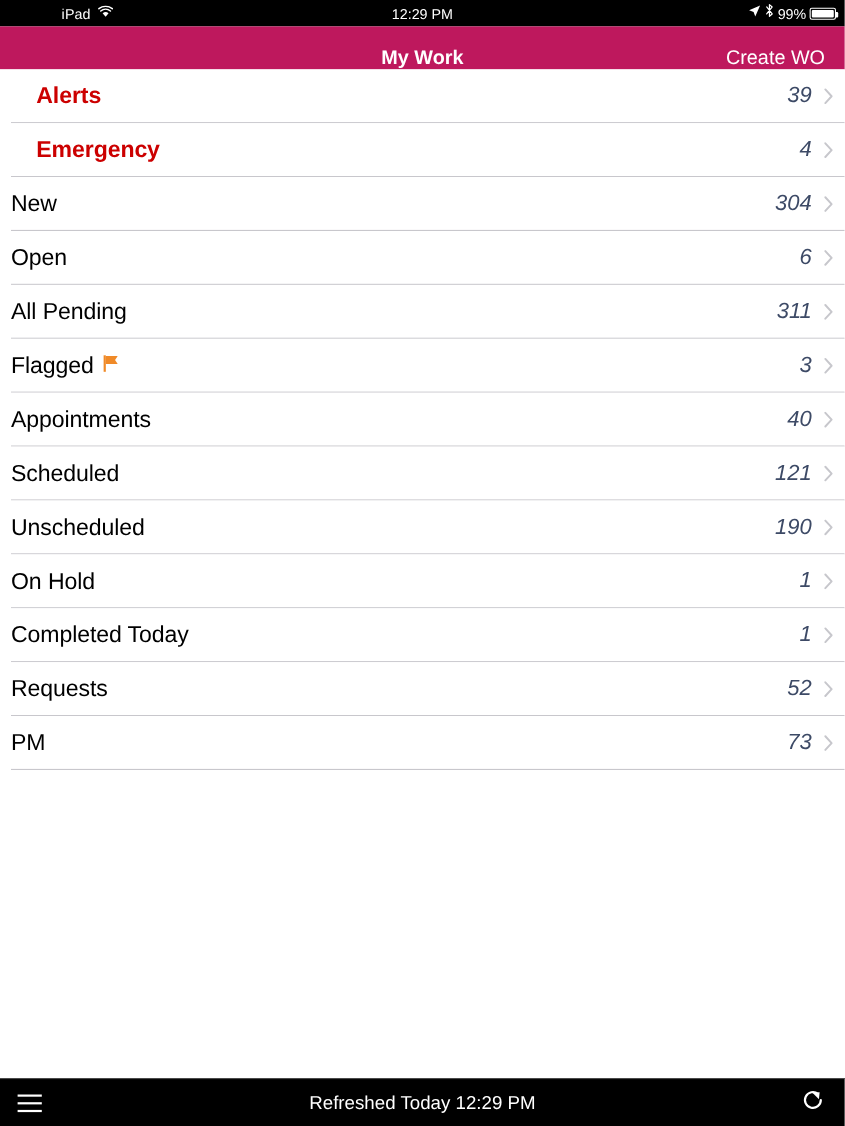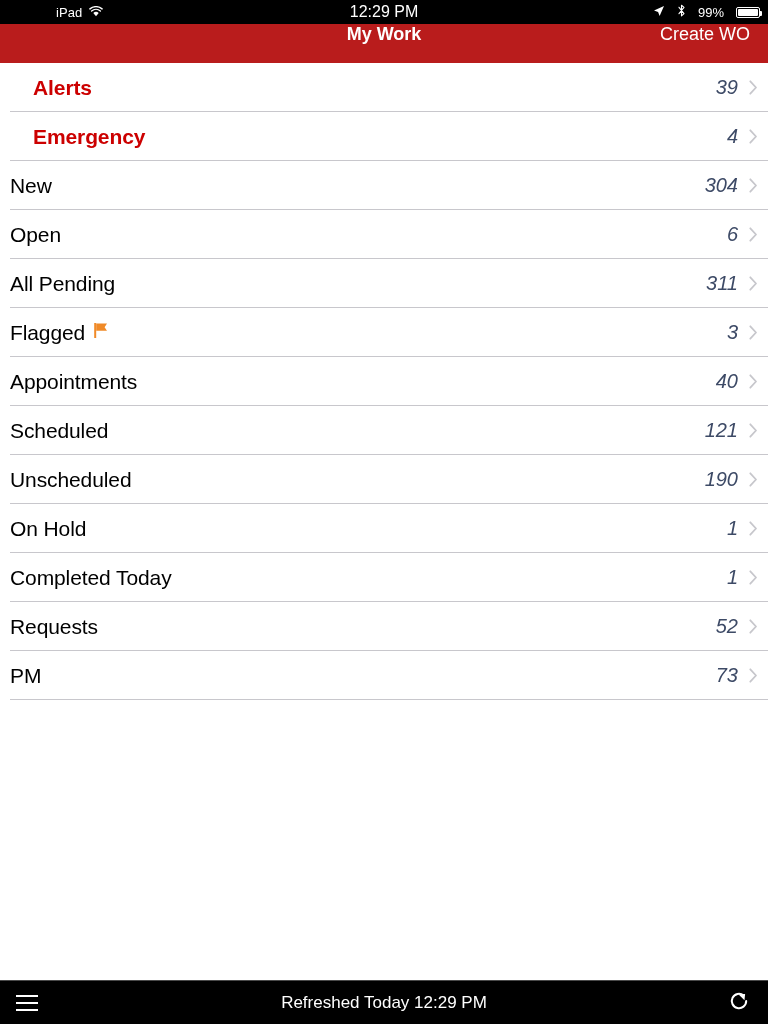--- a/index.html
+++ b/index.html
@@ -25,42 +25,42 @@
   }
   .sb-left { display:flex; align-items:center; gap:7px; }
   .sb-device {
     color:#ffffff; font-size:13px; letter-spacing:0.1px;padding-left:48px;
   }
   .sb-center {
     position:absolute; left:0; right:0; top:0; height:24px;
     display:flex; align-items:center; justify-content:center;
     pointer-events:none;
   }
-  .sb-time { color:#ffffff; font-size:16px; }
+  .sb-time { color:#ffffff; font-size:13px; }
   .sb-right {
-    margin-left:auto; display:flex; align-items:center; gap:12px;
+    margin-left:auto; display:flex; align-items:center; gap:3px;
   }
   .sb-pct { color:#ffffff; font-size:13px; }
   .battery {
     position:relative; width:24px; height:11px;
     border:1px solid #ffffff; border-radius:2px;
   }
   .battery::after {
     content:""; position:absolute; right:-3px; top:3px;
     width:2px; height:5px; background:#ffffff; border-radius:0 1px 1px 0;
   }
   .battery-fill {
     position:absolute; left:1px; top:1px; bottom:1px;
     width:20px; background:#ffffff; border-radius:1px;
   }
 
   
   .navbar {
-    height:39px; background:#b91c1c;
-    display:flex; align-items:flex-start;
+    height:39px; background:#be185d;
+    display:flex; align-items:flex-end;
     position:relative; flex:0 0 39px;
     padding:0 16px;
   }
   .nav-title {
     position:absolute; left:0; right:0;
     text-align:center; color:#ffffff;
     font-size:18px; font-weight:bold;
   }
   .nav-right {
     margin-left:auto; color:#ffffff;

